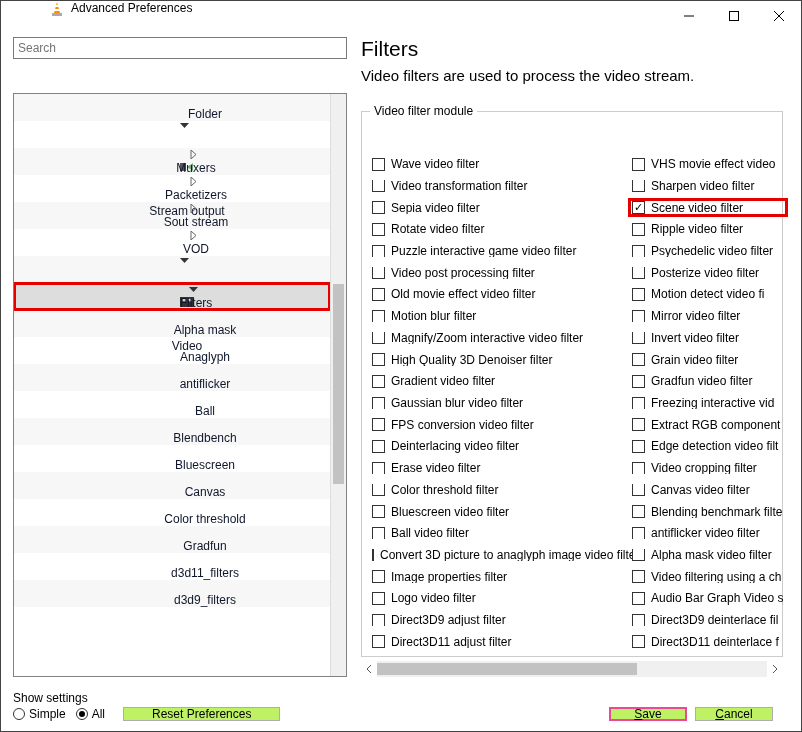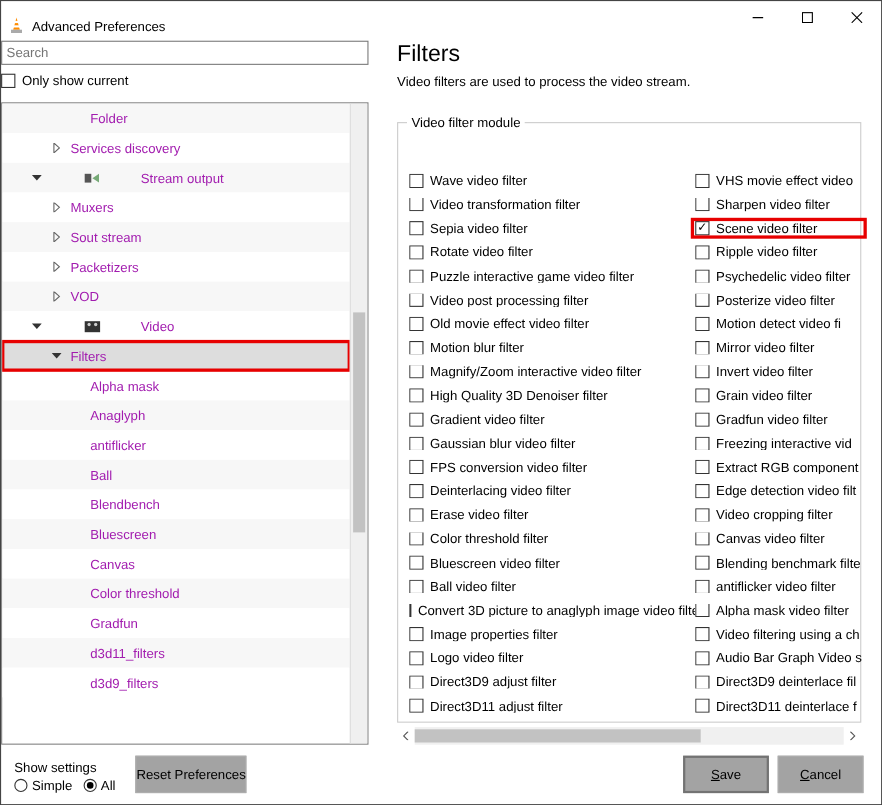--- a/index.html
+++ b/index.html
@@ -1,66 +1,66 @@
 <!DOCTYPE html>
 <html><head>
 <meta charset="utf-8">
 <style>
 * { box-sizing: border-box; margin: 0; padding: 0; font-family: "Segoe UI", Tahoma, sans-serif; font-size: 12px; }
 body { background: #fff; width: 802px; height: 732px; border: 1px solid #444; overflow: hidden; position: relative; }
-.titlebar { height: 30px; display: flex; align-items: flex-end; padding: 0 0 0 6px; }
+.titlebar { height: 30px; display: flex; align-items: flex-start; padding: 0 0 0 6px; margin-left: 42px; }
 .titlebar .vlc-ico { width: 16px; height: 16px; margin-right: 6px; }
 .titlebar .title { font-size: 12px; flex: 1; }
 .titlebar .winbtns { display: flex; }
 .titlebar .winbtn { width: 45px; height: 30px; display: flex; align-items: center; justify-content: center; }
 .winbtn svg { width: 10px; height: 10px; }
 .content { position: absolute; top: 30px; left: 0; right: 0; bottom: 0; padding: 6px 10px 10px 10px; }
-.leftpane { position: absolute; left: 0; top: 6px; width: 334px; bottom: 54px; }
+.leftpane { position: absolute; left: 12px; top: 6px; width: 334px; bottom: 54px; }
 .search { width: 100%; height: 22px; border: 1px solid #7a7a7a; padding: 2px 4px; font-size: 12px; }
 .onlyshow { margin-top: 7px; display: flex; align-items: center; gap: 6px; font-size: 12px; }
 .cb { width: 13px; height: 13px; border: 1px solid #333; display: inline-block; background: #fff; }
 .cb.checked::after { content: "✓"; font-size: 11px; line-height: 11px; display: block; text-align: center; }
 .treewrap { position: absolute; top: 56px; left: 0; right: 0; bottom: 0; border: 1px solid #828282; background: #fff; overflow: hidden; }
 .tree { position: absolute; top: 0; left: 0; right: 16px; bottom: 0; overflow: hidden; }
-.tree-row { display: flex; align-items: center; height: 27px; padding-left: 6px; font-size: 12px; color: #a21caf; background: #fff; }
+.tree-row { display: flex; align-items: center; height: 27px; padding-left: 6px; font-size: 12px; color: #0f172a; background: #fff; flex-direction: column; }
 .tree-row:nth-child(odd) { background: #f7f7f7; }
 .tree-row.sel { background: #ddd; }
 .tree-row.hl { outline: 3px solid #e70000; outline-offset: -2px; }
 .expander { width: 14px; height: 14px; display: flex; align-items: center; justify-content: center; }
 .expander svg { width: 9px; height: 9px; }
 .indent1 { padding-left: 24px; gap: 30px; }
 .indent2 { padding-left: 42px; }
 .indent3 { padding-left: 60px; }
 .tree-label { margin-left: 6px; }
 .vscroll { position: absolute; top: 0; right: 0; bottom: 0; width: 16px; background: #f0f0f0; border-left: 1px solid #ddd; }
 .vscroll .thumb { position: absolute; left: 2px; right: 2px; top: 190px; height: 200px; background: #c2c2c2; }
 .rightpane { position: absolute; left: 360px; right: 12px; top: 6px; bottom: 54px; }
 .rp-title { font-size: 21px; font-weight: 400; margin-bottom: 6px; }
-.rp-desc { font-size: 12px; margin-bottom: 30px; }
+.rp-desc { font-size: 15px; margin-bottom: 30px; }
 .frame { border: 1px solid #ccc; position: absolute; left: 0; right: 6px; top: 74px; bottom: 20px; padding: 14px 6px 8px 10px; }
 .frame-legend { position: absolute; top: -8px; left: 8px; background: #fff; padding: 0 4px; font-size: 12px; }
 .filter-cols { display: flex; height: 100%; }
 .fcol { display: flex; flex-direction: column; gap: 9.2px; margin-top: 32px; }
 .fcol.c1 { width: 260px; }
 .fcol.c2 { flex: 1; }
 .frow { display: flex; align-items: center; gap: 6px; font-size: 12px; white-space: nowrap; overflow: hidden; }
 .frow.hl { outline: 3px solid #e70000; outline-offset: -1px; padding: 1px 2px; margin: -1px -2px; }
 .hscroll-wrap { position: absolute; left: 0; right: 6px; bottom: 0; height: 16px; display: flex; align-items: center; }
 .harrow { width: 16px; height: 16px; display: flex; align-items: center; justify-content: center; }
 .harrow svg { width: 8px; height: 8px; }
 .htrack { flex: 1; height: 16px; background: #f0f0f0; position: relative; }
 .hthumb { position: absolute; left: 0; width: 260px; top: 2px; bottom: 2px; background: #c2c2c2; }
-.bottombar { position: absolute; left: 12px; right: 16px; bottom: 10px; height: 40px; display: flex; align-items: flex-end; }
+.bottombar { position: absolute; left: 12px; right: 28px; bottom: 10px; height: 40px; display: flex; align-items: flex-end; }
 .showset { font-size: 12px; }
 .radios { display: flex; gap: 10px; margin-top: 2px; }
 .radio { display: flex; align-items: center; gap: 4px; }
 .rdot { width: 12px; height: 12px; border: 1px solid #333; border-radius: 50%; display: inline-flex; align-items: center; justify-content: center; }
 .rdot.sel::after { content: ""; width: 6px; height: 6px; background: #000; border-radius: 50%; }
-.btn { height: 34px; border: 1px solid #adadad; background: #a3a3a3; padding: 0 0; font-size: 12px; display: inline-flex; align-items: center; justify-content: center; }
-.btn.primary { border: 2px solid #737373; }
+.btn { height: 14px; border: 1px solid #adadad; background: #bef264; padding: 0 28px; font-size: 12px; display: inline-flex; align-items: center; justify-content: center; }
+.btn.primary { border: 2px solid #ec4899; }
 .rightbtns { position: absolute; right: 0; bottom: 0; display: flex; gap: 8px; }
 .ico-video { width: 16px; height: 14px; margin-left: 6px; }
 .ico-stream { width: 16px; height: 14px; margin-left: 6px; }
 .ul { text-decoration: underline; }
 </style>
 </head>
 <body>
 
 <div class="titlebar">
   <span class="vlc-ico">
@@ -88,37 +88,25 @@
           <line x1="0" y1="0" x2="10" y2="10" stroke="#000"></line>
           <line x1="10" y1="0" x2="0" y2="10" stroke="#000"></line>
         </svg>
       </div>
   </div>
 </div>
 
 <div class="content">
   <div class="leftpane">
     <input class="search" placeholder="Search" style="">
-    <label class="onlyshow">
-      <span class="cb"></span>
-      <span>Only show current</span>
-    </label>
     <div class="treewrap">
       <div class="tree" id="tree">
           <div class="tree-row indent3">
             <span class="expander"></span>
             <span class="tree-label">Folder</span>
-          </div>
-          <div class="tree-row indent2">
-            <span class="expander">
-              <svg viewBox="0 0 9 9">
-                <path d="M2 0 L7 4.5 L2 9 Z" fill="none" stroke="#666"></path>
-              </svg>
-            </span>
-            <span class="tree-label">Services discovery</span>
           </div>
           <div class="tree-row indent1">
             <span class="expander">
               <svg viewBox="0 0 9 9">
                 <path d="M0 2 L4.5 7 L9 2 Z" fill="#333"></path>
               </svg>
             </span>
             <span class="ico-stream"><svg viewBox="0 0 16 14">
                 <rect x="1" y="3" width="6" height="8" fill="#555"></rect>
                 <path d="M8 7 L14 3 L14 11 Z" fill="#7a7"></path>
@@ -132,29 +120,29 @@
               </svg>
             </span>
             <span class="tree-label">Muxers</span>
           </div>
           <div class="tree-row indent2">
             <span class="expander">
               <svg viewBox="0 0 9 9">
                 <path d="M2 0 L7 4.5 L2 9 Z" fill="none" stroke="#666"></path>
               </svg>
             </span>
+            <span class="tree-label">Packetizers</span>
+          </div>
+          <div class="tree-row indent2">
+            <span class="expander">
+              <svg viewBox="0 0 9 9">
+                <path d="M2 0 L7 4.5 L2 9 Z" fill="none" stroke="#666"></path>
+              </svg>
+            </span>
             <span class="tree-label">Sout stream</span>
-          </div>
-          <div class="tree-row indent2">
-            <span class="expander">
-              <svg viewBox="0 0 9 9">
-                <path d="M2 0 L7 4.5 L2 9 Z" fill="none" stroke="#666"></path>
-              </svg>
-            </span>
-            <span class="tree-label">Packetizers</span>
           </div>
           <div class="tree-row indent2">
             <span class="expander">
               <svg viewBox="0 0 9 9">
                 <path d="M2 0 L7 4.5 L2 9 Z" fill="none" stroke="#666"></path>
               </svg>
             </span>
             <span class="tree-label">VOD</span>
           </div>
           <div class="tree-row indent1">

